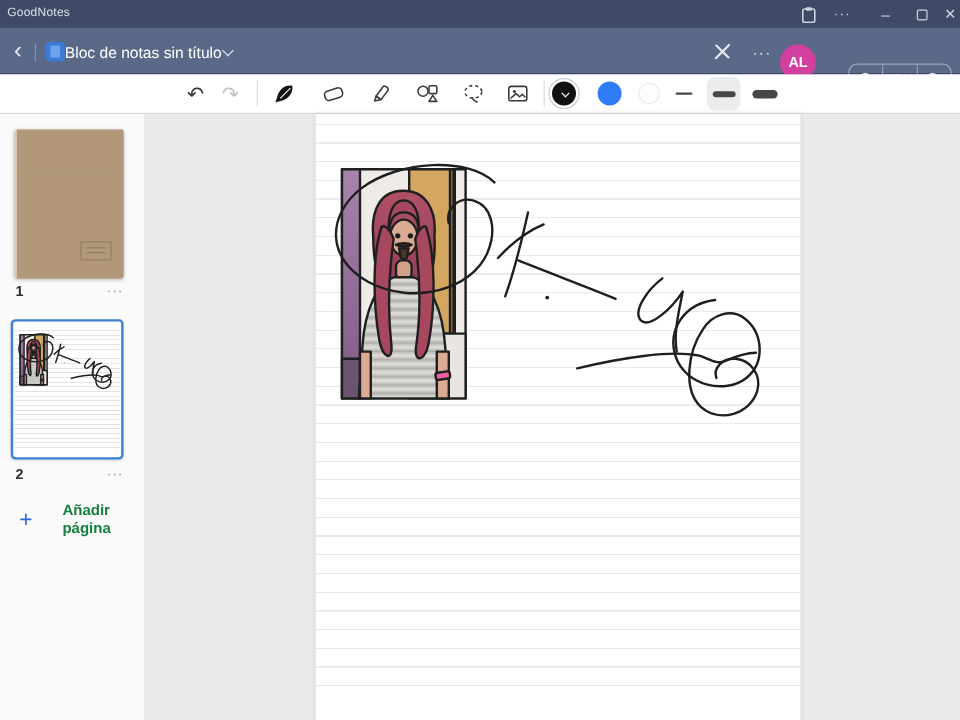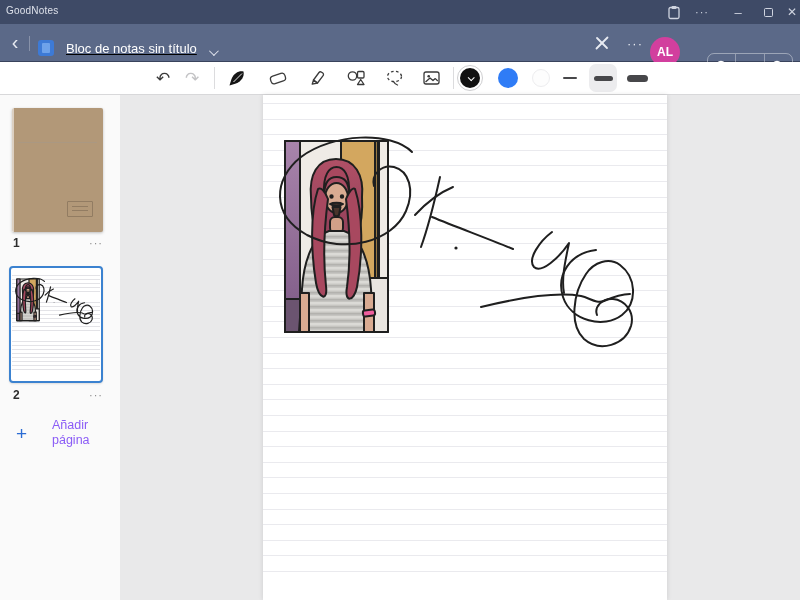--- a/index.html
+++ b/index.html
@@ -14,21 +14,21 @@
   .tb-more { left:690px; width:24px; font-size:11px; letter-spacing:1px; }
   .tb-min  { left:726px; width:24px; font-size:13px; }
   .tb-max  { left:756px; width:24px; }
   .maxbox { width:9px; height:9px; border:1.3px solid #cfd4e0; border-radius:1.5px; display:inline-block; }
   .tb-close{ left:784px; width:16px; font-size:12px; }
 
   
   .navbar { position:absolute; left:0; top:24px; width:800px; height:38px; background:#5b6988; border-bottom:1px solid #39435c; }
   .nav-back { position:absolute; left:4px; top:6px; width:22px; height:26px; color:#e8ebf2; font-size:20px; line-height:24px; text-align:center; }
   .nav-divider { position:absolute; left:29px; top:12px; width:1px; height:15px; background:rgba(255,255,255,.28); }
-  .doc-btn { position:absolute; left:38px; top:6px; height:26px; display:flex; align-items:flex-end; gap:12px; cursor:default;text-decoration:underline; }
+  .doc-btn { position:absolute; left:38px; top:6px; height:26px; display:flex; align-items:center; gap:0; cursor:default; }
   .nb-icon { width:16px; height:16px; background:#3d7ad6; border-radius:3px; position:relative; overflow:hidden; }
   .nb-icon::after { content:""; position:absolute; left:4px; top:3px; width:8px; height:10px; background:#6ea2ea; border-radius:1px; }
   .doc-title { color:#ffffff; font-size:13px; }
   .chev { display:inline-block; width:7px; height:7px; border-right:1.6px solid #dfe3ec; border-bottom:1.6px solid #dfe3ec; transform:rotate(45deg) translateY(-2px); }
   .nav-right-ico { position:absolute; top:8px; height:22px; display:flex; align-items:center; justify-content:center; color:#e8ebf2; }
   .edit-toggle { left:590px; width:24px; }
   .nav-more { left:622px; width:26px; font-size:13px; letter-spacing:1px; }
   .avatar { position:absolute; left:650px; top:13px; width:30px; height:30px; background:#d23f9e; border-radius:50%; color:#fff; font-size:12px; font-weight:bold; display:flex; align-items:center; justify-content:center; }
   .zoom-group { position:absolute; left:707px; top:29px; width:86px; height:28px; border:1px solid rgba(255,255,255,.4); border-radius:7px; display:flex; }
   .zoom-seg { flex:1; display:flex; align-items:center; justify-content:center; color:#fff; }
@@ -71,21 +71,21 @@
   .row1 { top:141px; } .row2 { top:293px; }
   .page-num { position:absolute; left:1px; top:0; font-size:12px; font-weight:bold; color:#2d2d2d; }
   .page-menu { position:absolute; right:0; top:1px; font-size:11px; letter-spacing:1px; color:#8a8a8a; }
   .thumb2 { position:absolute; left:9px; top:171px; width:94px; height:117px; border:2px solid #3b82d0; border-radius:4px; background:#fff; padding:1px; box-shadow:0 1px 2px rgba(0,0,0,.12); }
   .thumb2-page { position:relative; width:88px; height:111px; background:#fff; overflow:hidden; }
   .thumb2-lines { position:absolute; left:0; top:3px; width:100%; height:103px;
     background:repeating-linear-gradient(to bottom, transparent 0 3.1px, #e3e3e7 3.1px 3.9px); }
   .thumb2-art { position:absolute; left:0; top:0; }
   .add-page { position:absolute; left:10px; top:320px; width:100px; height:40px; cursor:default; }
   .add-plus { position:absolute; left:6px; top:8px; font-size:19px; color:#2b6cd4; font-weight:400; }
-  .add-label { position:absolute; left:42px; top:3px; width:52px; font-size:12.5px; font-weight:normal; color:#8b5cf6; line-height:15px; }
+  .add-label { position:absolute; left:42px; top:3px; width:52px; font-size:12.5px; font-weight:bold; color:#15803d; line-height:15px; }
 
   
   .canvas { position:absolute; left:120px; top:95px; width:680px; height:505px; background:#e9e9ea; }
   .paper { position:absolute; left:143px; top:0; width:404px; height:505px; background:#ffffff; box-shadow:0 0 5px rgba(0,0,0,.12); }
   .ruled { position:absolute; left:0; top:8px; width:404px; height:470px;
     background:repeating-linear-gradient(to bottom, #eaeaee 0 1px, transparent 1px 15.6px); }
   .page-art { position:absolute; left:0; top:0; }
   .hidden-defs { position:absolute; width:0; height:0; overflow:hidden; }
 </style>
 </head>

